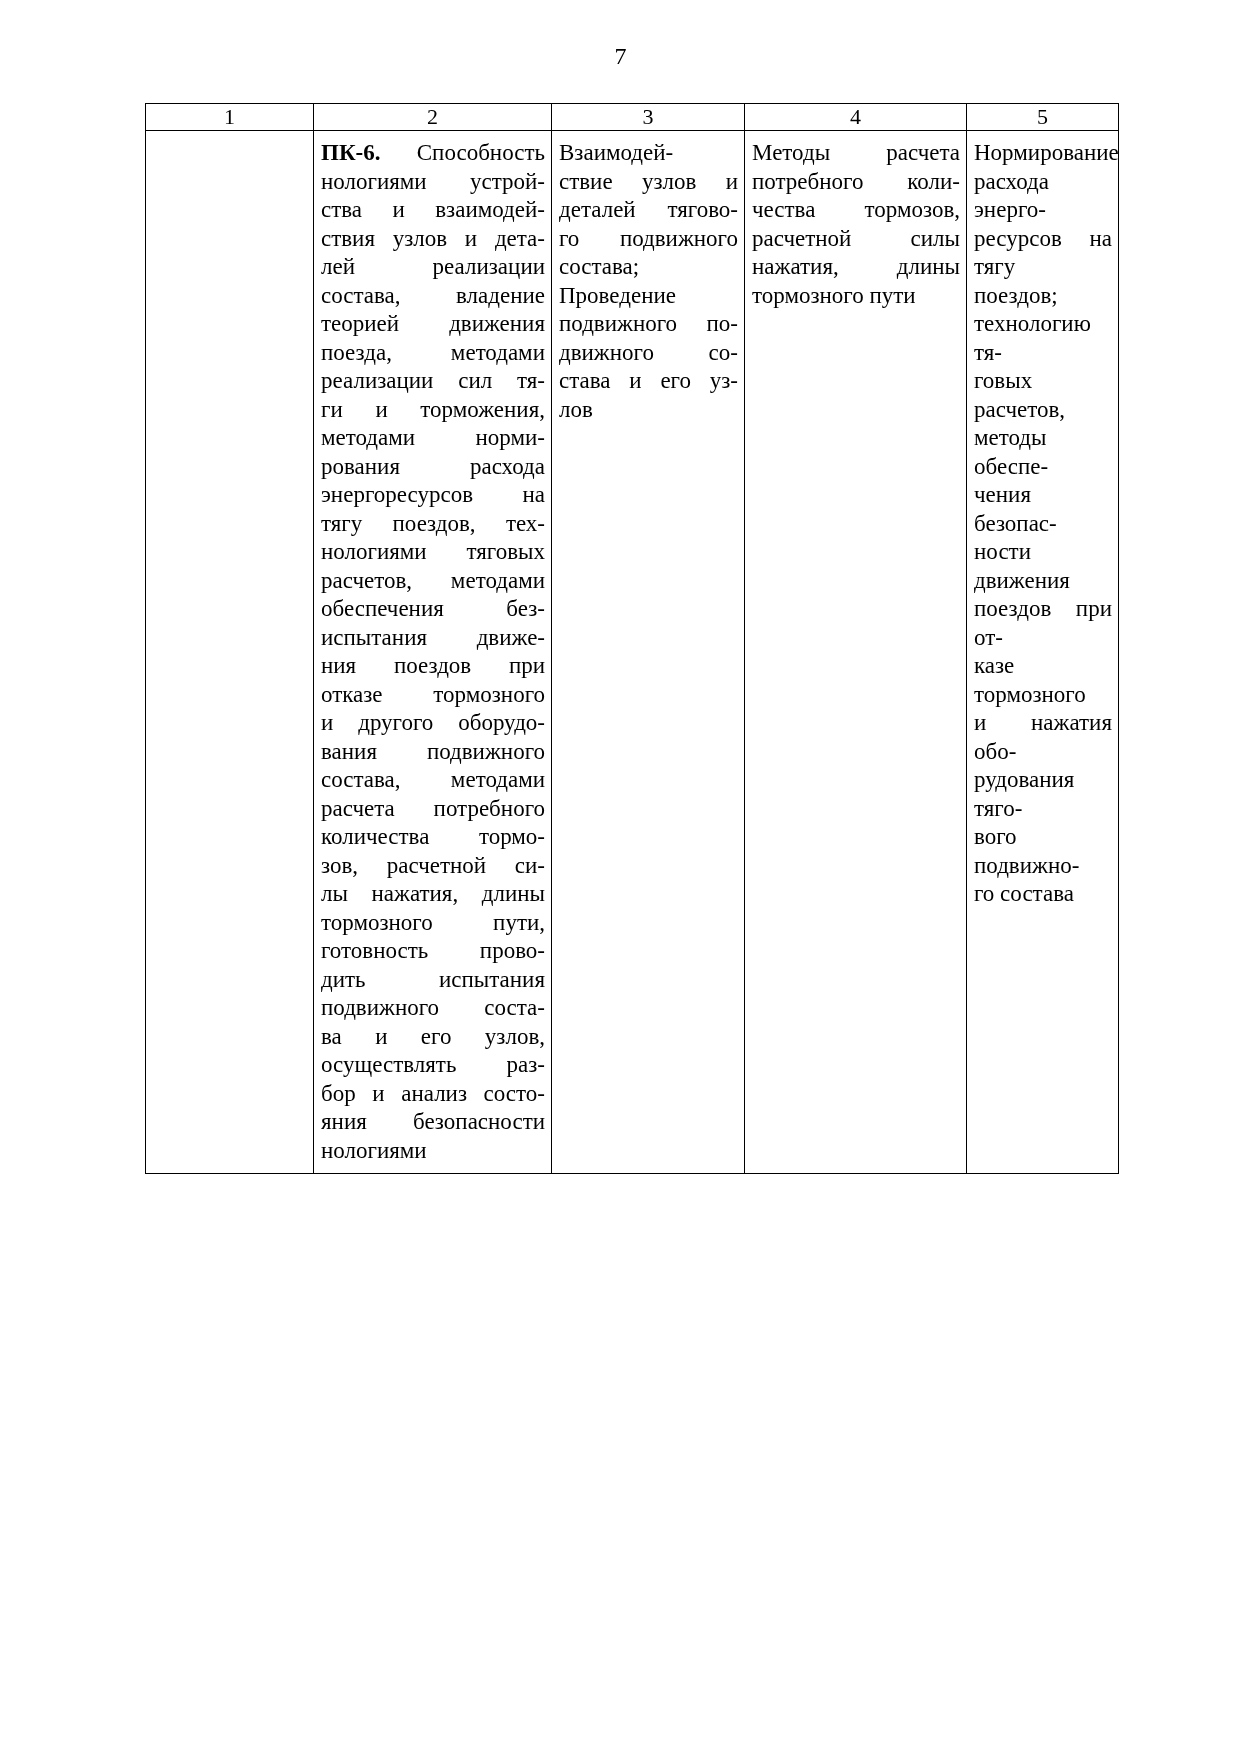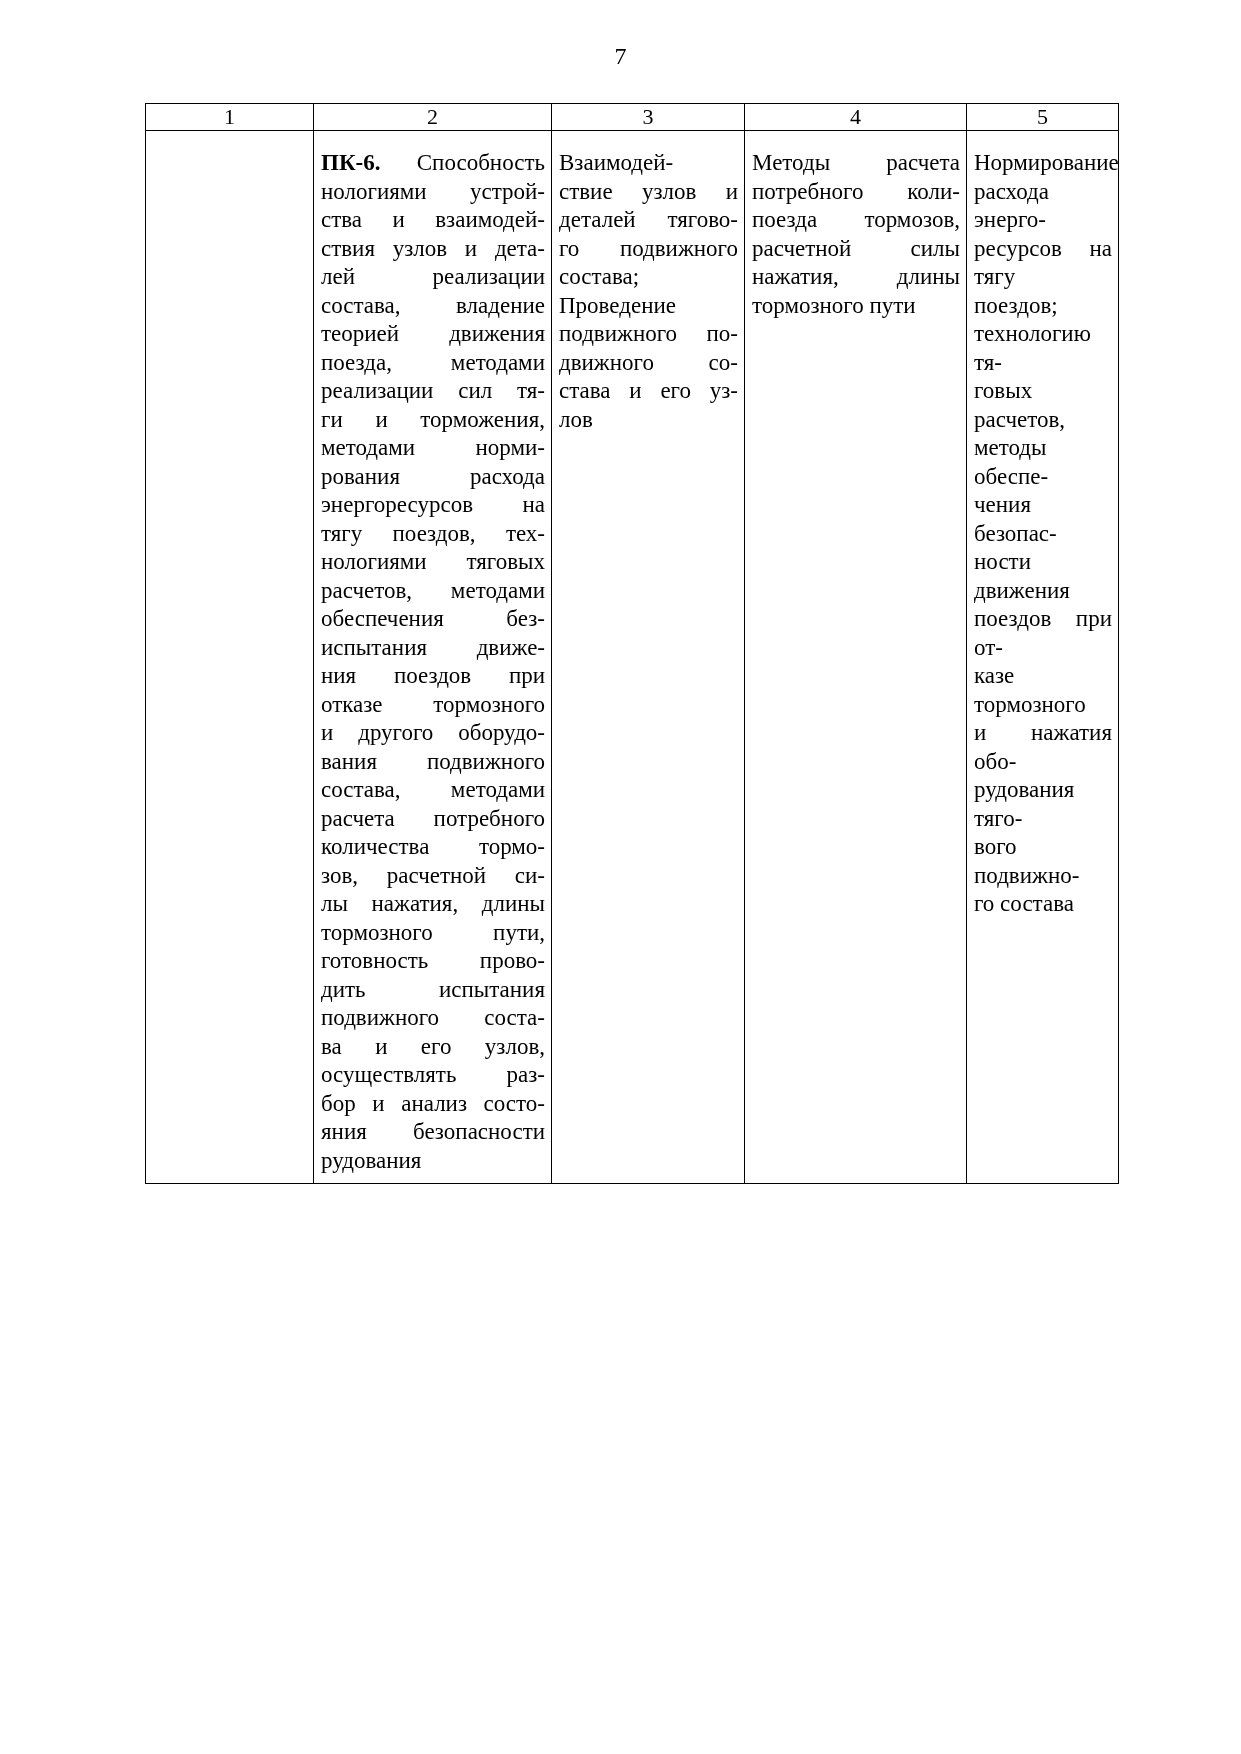--- a/index.html
+++ b/index.html
@@ -41,21 +41,21 @@
   table.doc-table th {
     height: 26px;
     padding: 0;
     font-weight: normal;
     font-size: 22px;
     text-align: center;
     vertical-align: middle;
   }
   table.doc-table td {
     vertical-align: top;
-    padding: 18px 6px 8px 7px;
+    padding: 8px 6px 8px 7px;
     font-size: 23px;
     line-height: 28.5px;
   }
   .col-1 { width: 168px; }
   .col-2 { width: 238px; }
   .col-3 { width: 193px; }
   .col-4 { width: 222px; }
   .col-5 { width: 152px; }
   .line {
     text-align: left;
@@ -121,38 +121,38 @@
           <div class="line just">зов, расчетной си-</div>
           <div class="line just">лы нажатия, длины</div>
           <div class="line just">тормозного пути,</div>
           <div class="line just">готовность прово-</div>
           <div class="line just">дить испытания</div>
           <div class="line just">подвижного соста-</div>
           <div class="line just">ва и его узлов,</div>
           <div class="line just">осуществлять раз-</div>
           <div class="line just">бор и анализ состо-</div>
           <div class="line just">яния безопасности</div>
-          <div class="line">рудования</div>
+          <div class="line">нологиями</div>
         </td>
       <td>
           <div class="line just">Взаимодей-</div>
           <div class="line just">ствие узлов и</div>
           <div class="line just">деталей тягово-</div>
           <div class="line just">го подвижного</div>
           <div class="line">состава;</div>
           <div class="line just">Проведение</div>
           <div class="line just">подвижного по-</div>
           <div class="line just">движного со-</div>
           <div class="line just">става и его уз-</div>
           <div class="line">лов</div>
         </td>
       <td>
           <div class="line just">Методы расчета</div>
           <div class="line just">потребного коли-</div>
-          <div class="line just">поезда тормозов,</div>
+          <div class="line just">чества тормозов,</div>
           <div class="line just">расчетной силы</div>
           <div class="line just">нажатия, длины</div>
           <div class="line">тормозного пути</div>
         </td>
       <td>
           <div class="line just">Нормирование</div>
           <div class="line just">расхода энерго-</div>
           <div class="line just">ресурсов на тягу</div>
           <div class="line">поездов;</div>
           <div class="line just">технологию тя-</div>

